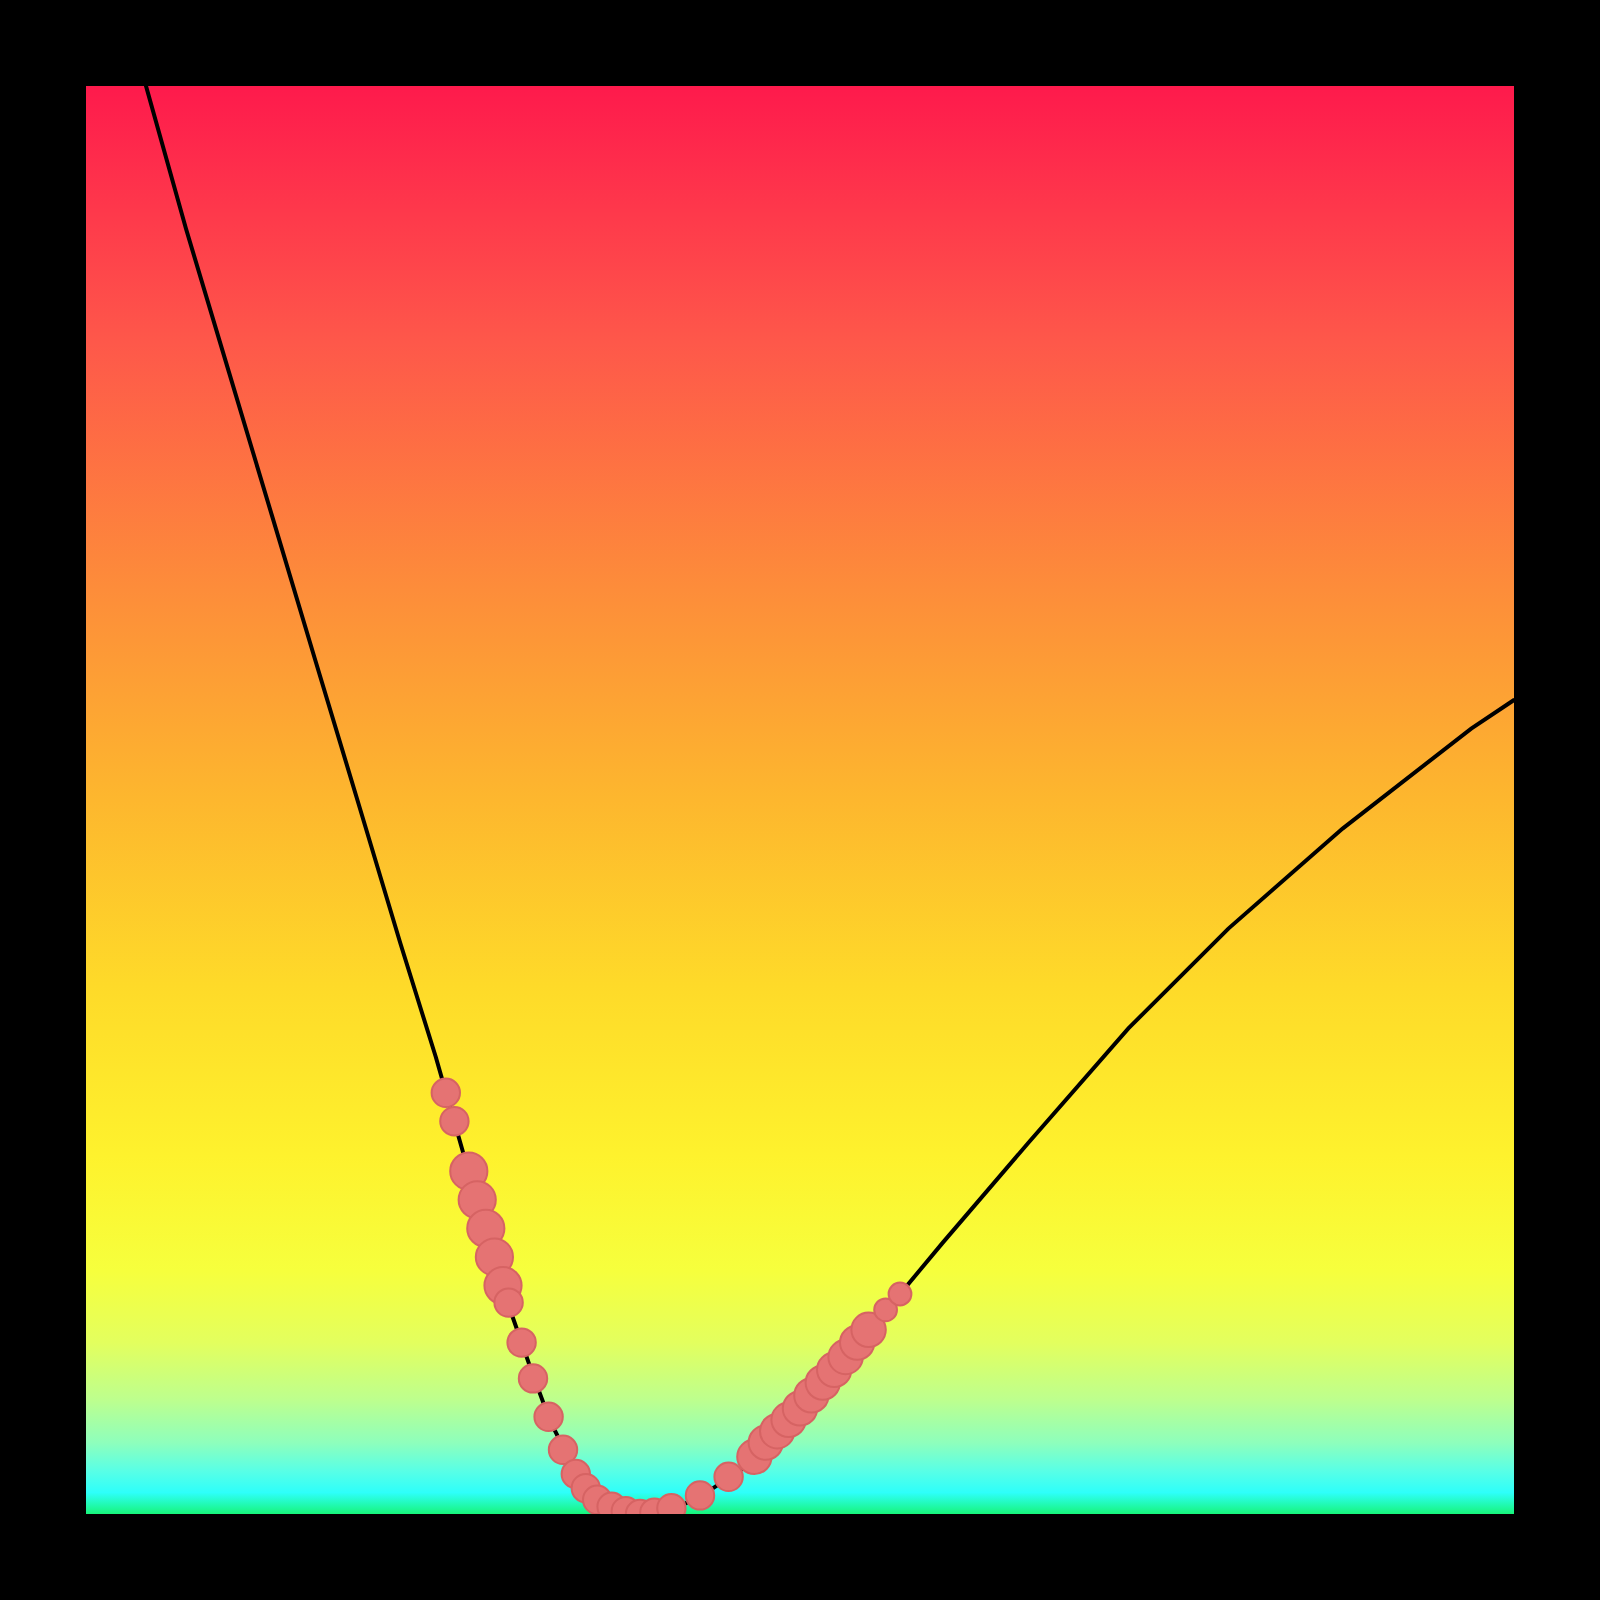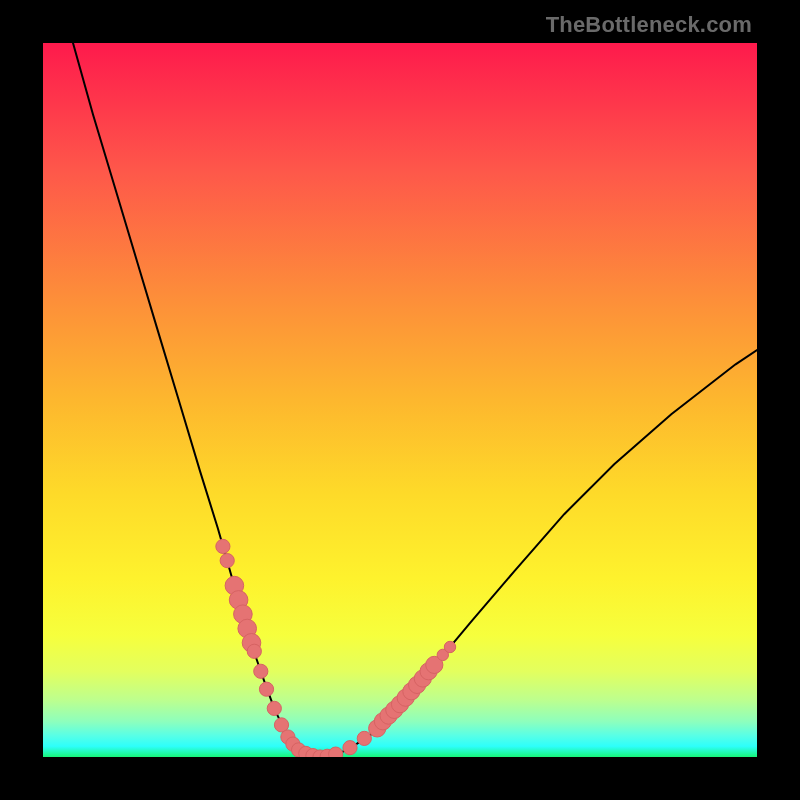--- a/index.html
+++ b/index.html
@@ -100,14 +100,13 @@
         <circle cx="368.4" cy="648.3" r="8.6" fill="#e57373" stroke="#d66363" stroke-width="1"></circle>
         <circle cx="374.1" cy="641.9" r="8.6" fill="#e57373" stroke="#d66363" stroke-width="1"></circle>
         <circle cx="379.8" cy="635.5" r="8.6" fill="#e57373" stroke="#d66363" stroke-width="1"></circle>
         <circle cx="385.6" cy="628.3" r="8.6" fill="#e57373" stroke="#d66363" stroke-width="1"></circle>
         <circle cx="391.3" cy="621.9" r="8.6" fill="#e57373" stroke="#d66363" stroke-width="1"></circle>
         <circle cx="399.8" cy="611.9" r="5.7" fill="#e57373" stroke="#d66363" stroke-width="1"></circle>
         <circle cx="407.0" cy="604.0" r="5.7" fill="#e57373" stroke="#d66363" stroke-width="1"></circle>
       </g>
   </svg>
 
-  <div class="watermark">TheBottleneck.com</div>
 </div>
 
 </body></html>

